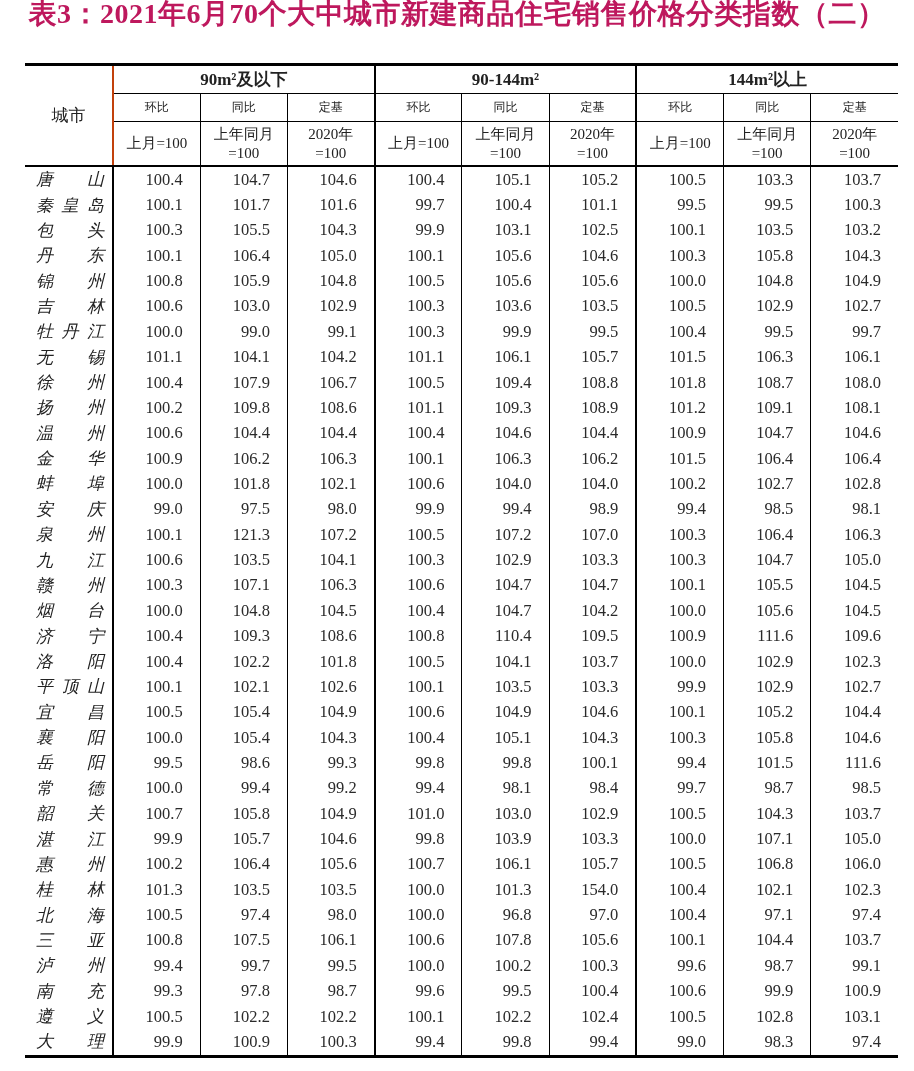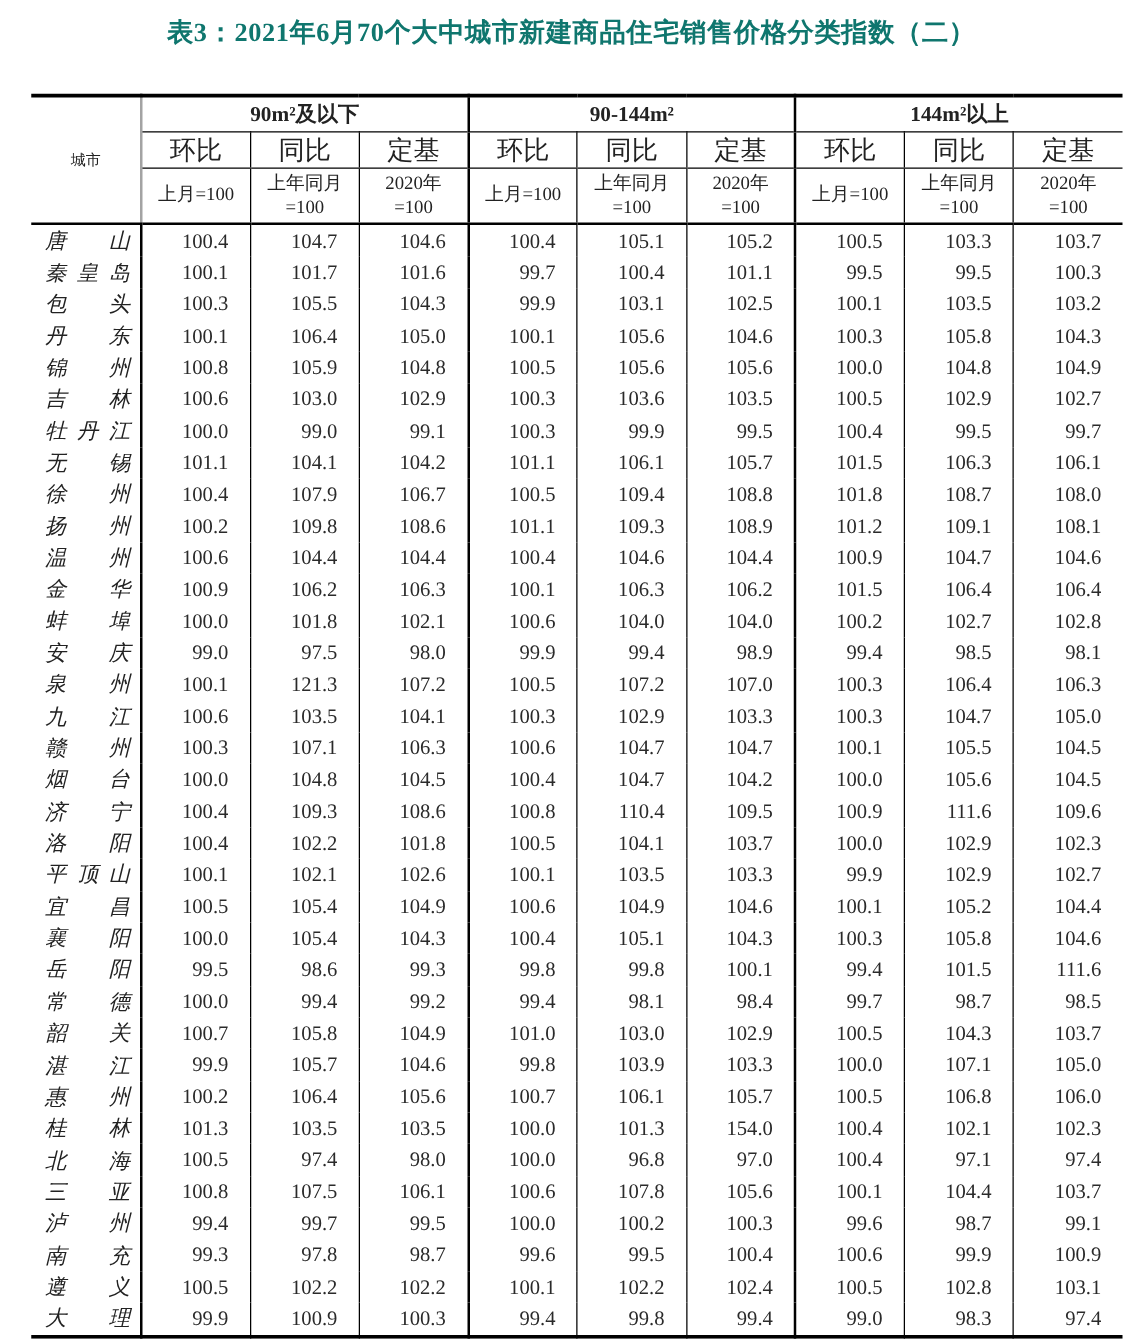--- a/index.html
+++ b/index.html
@@ -9,52 +9,52 @@
   }
   body {
     width: 914px;
     height: 1071px;
     font-family: "Liberation Serif", "DejaVu Serif", serif;
     color: #1e1e1e;
     overflow: hidden;
   }
   .page-title {
     margin: 0;
-    padding-top: 13px;
+    padding-top: 1px;
     text-align: center;
-    font-size: 21px;
+    font-size: 28px;
     font-weight: bold;
     letter-spacing: 0.5px;
-    color: #0f766e;
+    color: #be185d;
     line-height: 26px;
   }
   table.idx {
     border-collapse: collapse;
     table-layout: fixed;
     width: 873px;
     margin: 36px 0 0 25px;
     border-top: 3px solid #000;
     border-bottom: 3px solid #000;
   }
   col.c-city { width: 88px; }
   th, td {
     padding: 0;
     font-weight: normal;
     vertical-align: middle;
   }
   
   thead th {
     text-align: center;
-    font-size: 21px;
+    font-size: 12px;
     color: #222;
   }
   th.city-head {
-    border-right: 2px solid #a3a3a3;
+    border-right: 2px solid #c2410c;
     border-bottom: 2px solid #000;
-    font-size: 12px;
+    font-size: 17px;
   }
   th.grp {
     height: 27px;
     border-bottom: 1px solid #000;
     font-size: 17px;
     font-weight: bold;
   }
   th.metric {
     height: 27px;
     border-bottom: 1px solid #000;

